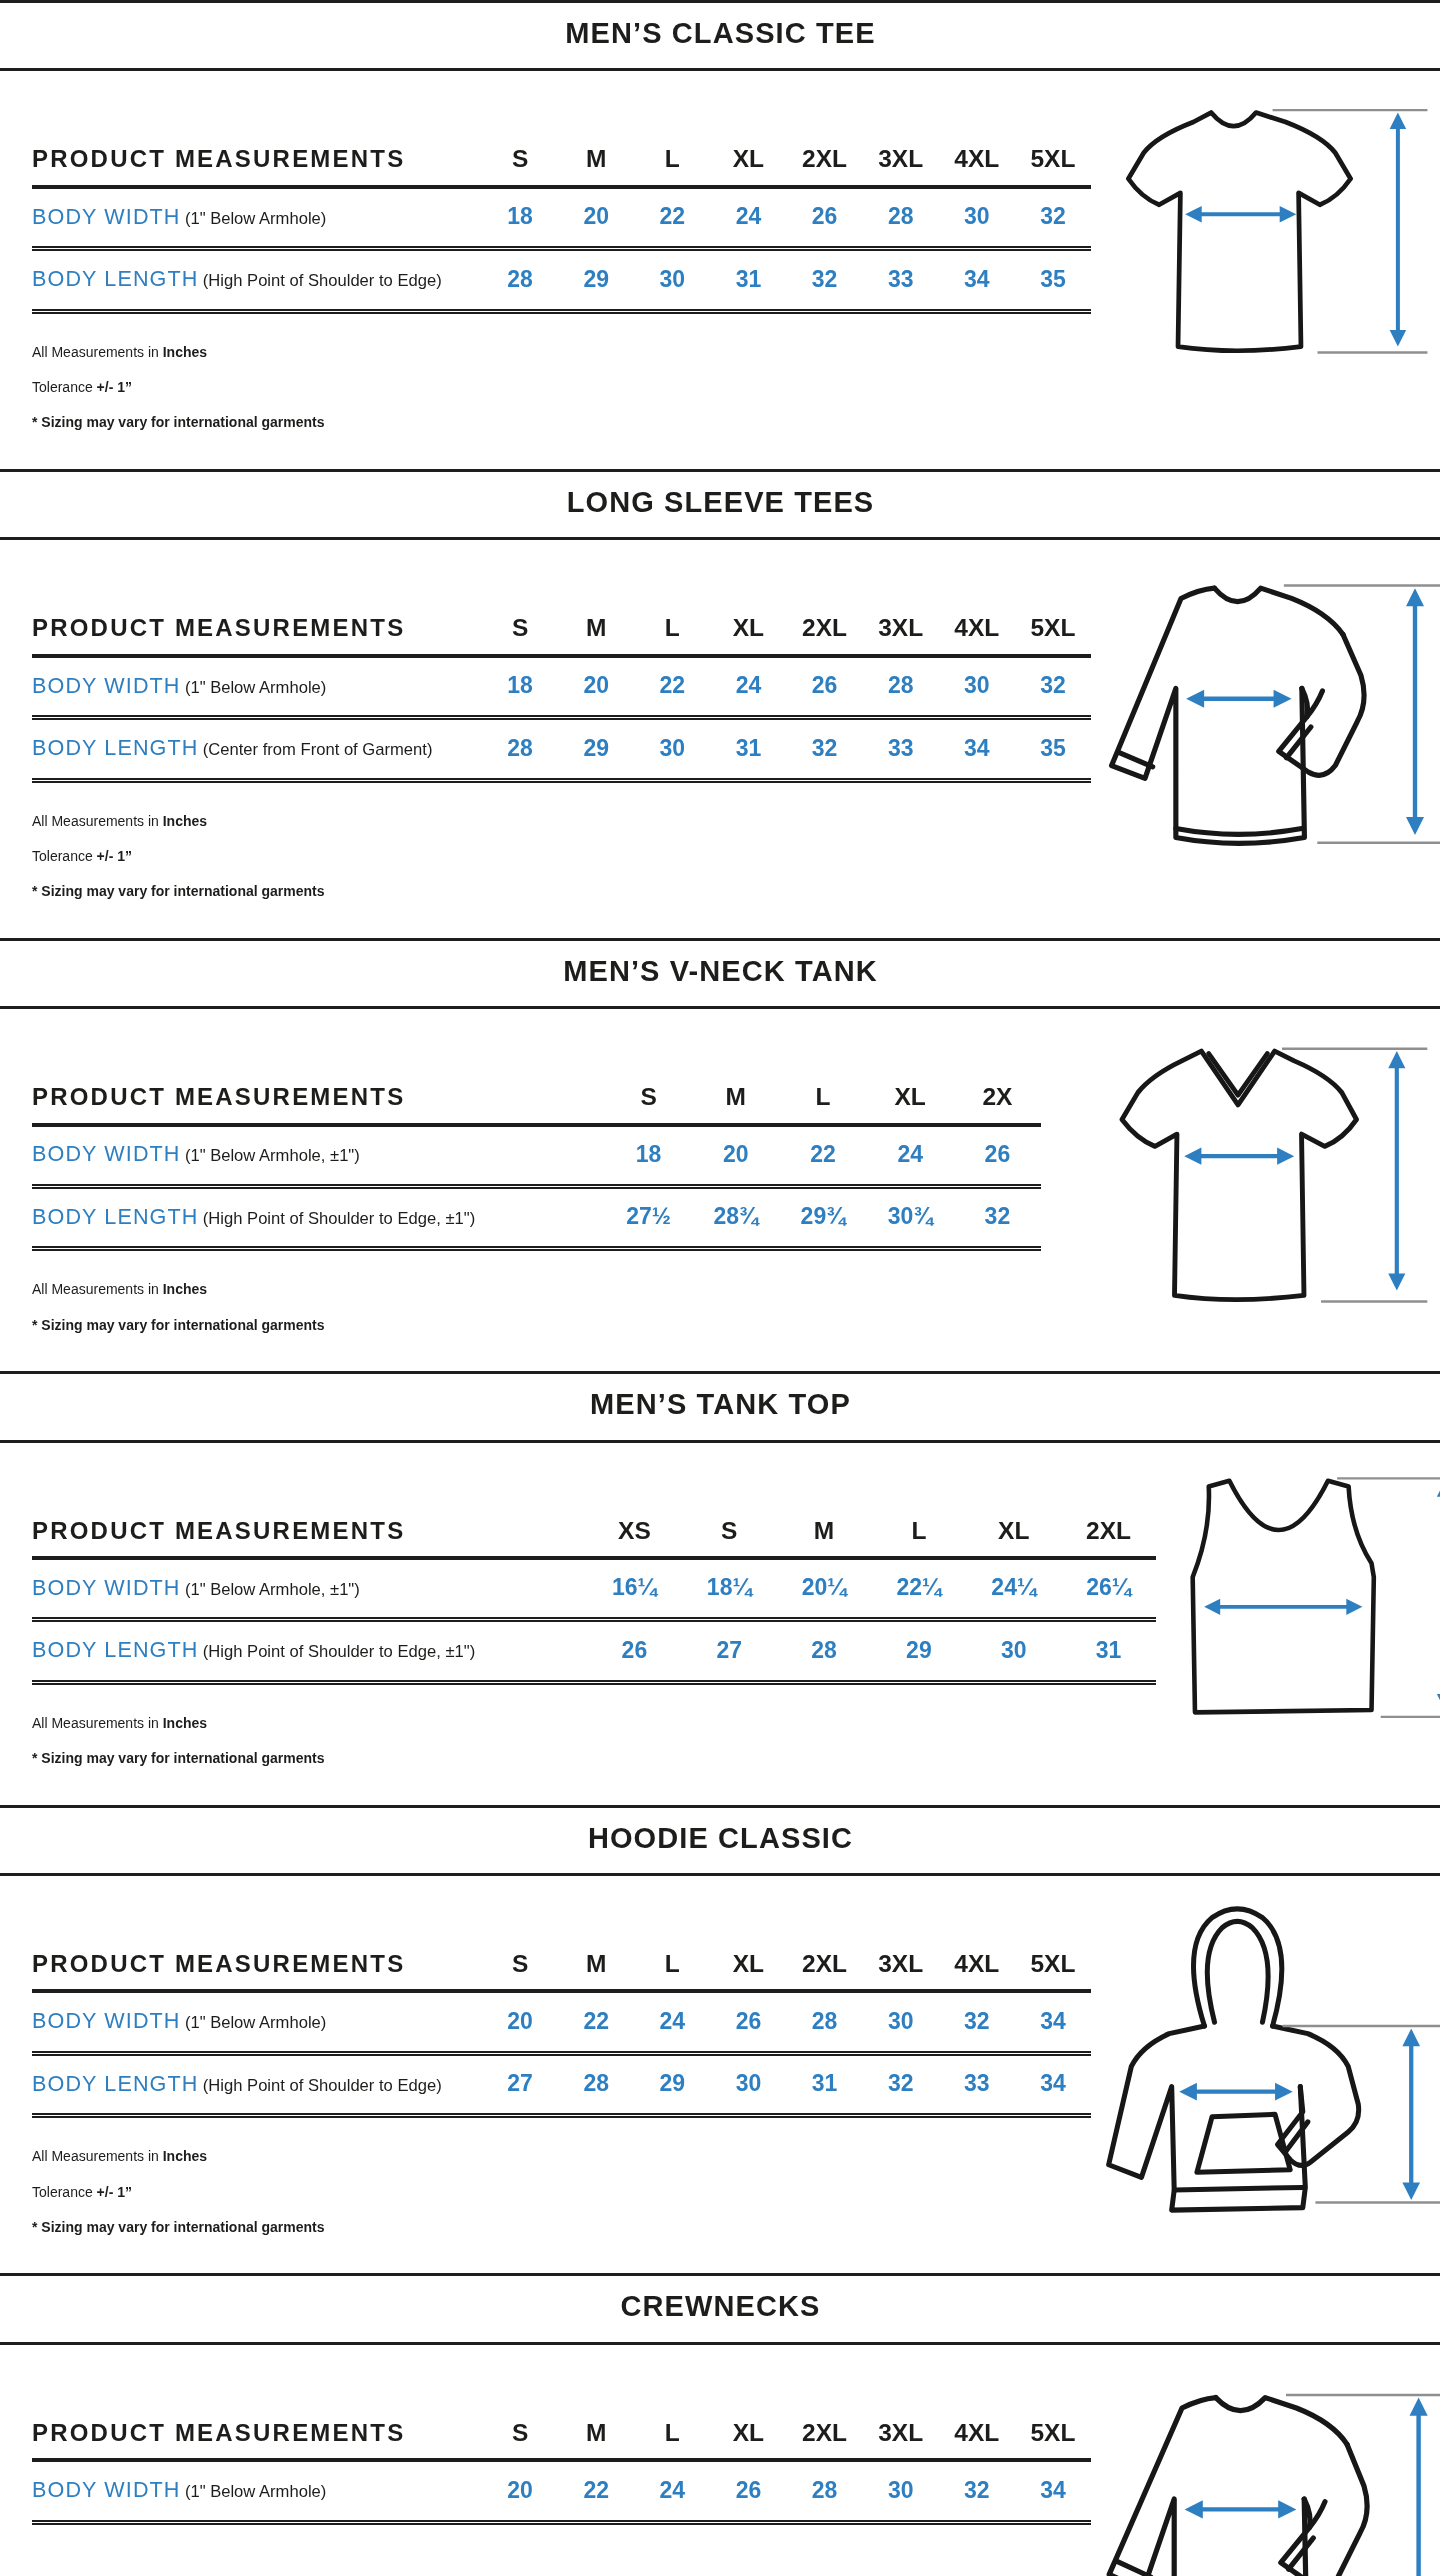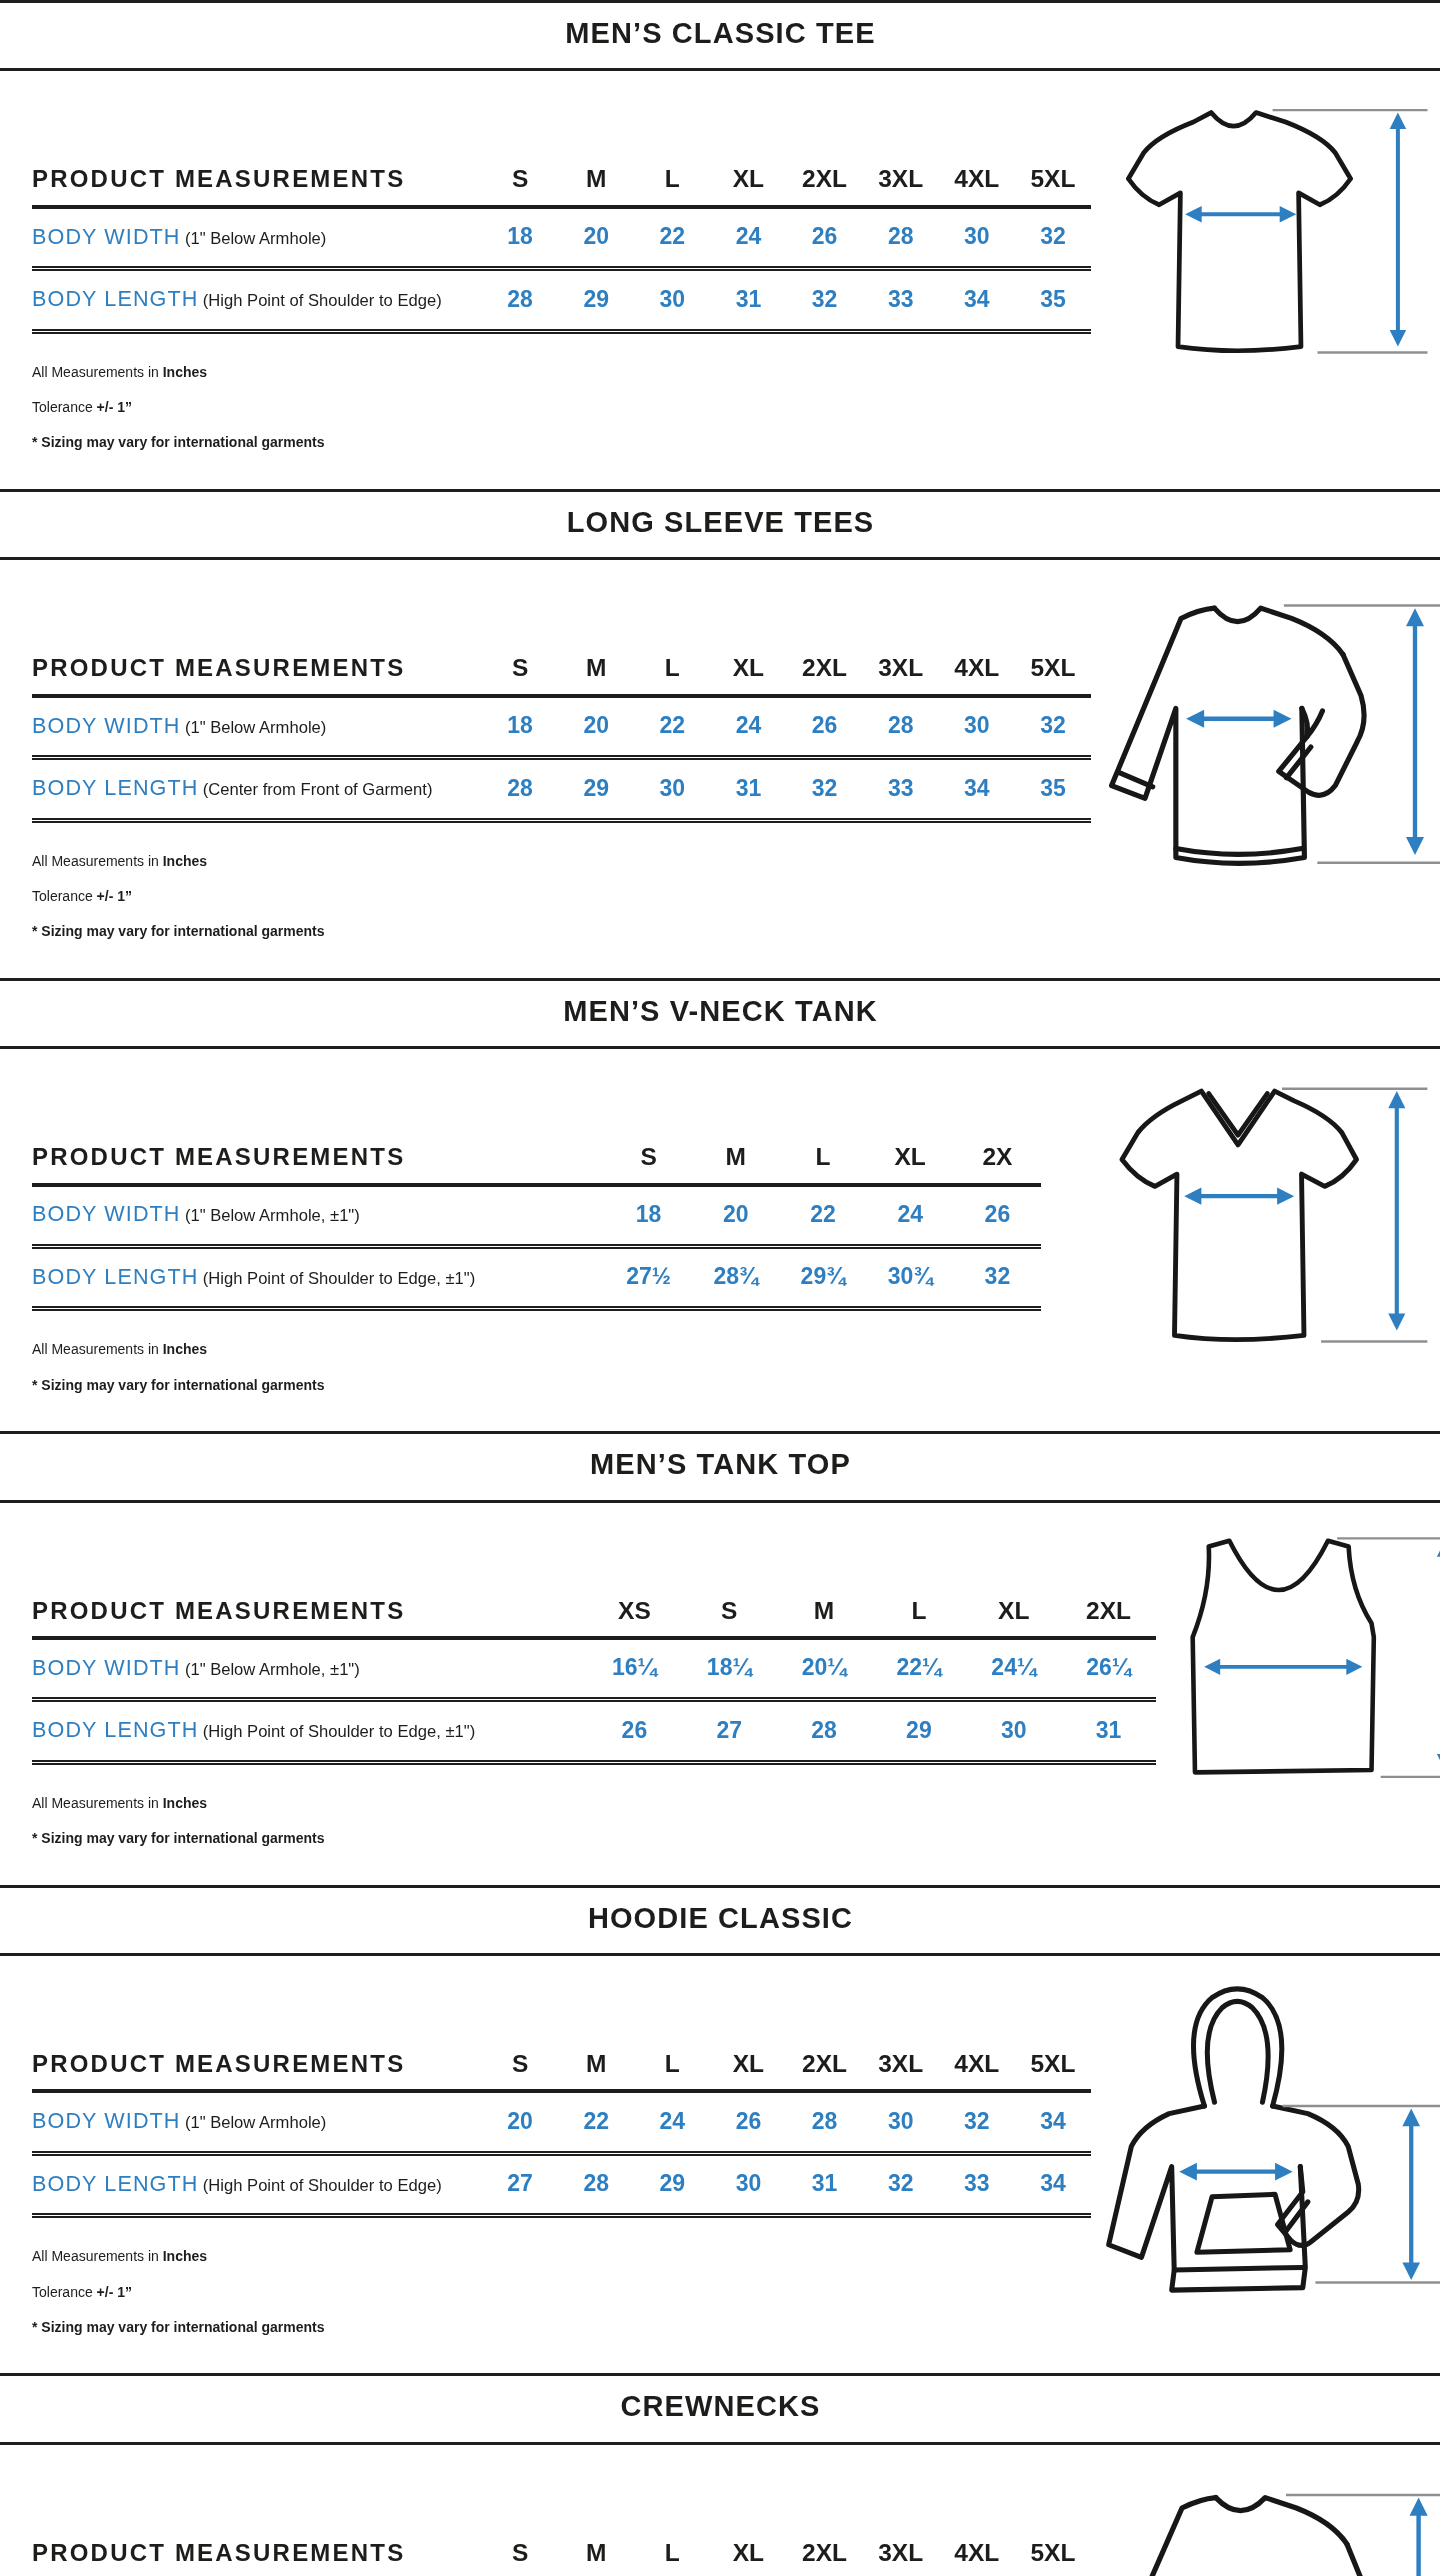--- a/index.html
+++ b/index.html
@@ -21,21 +21,21 @@
     color:#1d1d1b;
   }
 
   
   .section-body{
     display:flex;
     justify-content:space-between;
     align-items:flex-start;
     padding:0 10px 19px 32px;
   }
-  .table-col{padding-top:94px;}
+  .table-col{padding-top:74px;}
   .figure-col{padding-top:24.5px;text-align:right;}
 
   
   .size-table{border-collapse:collapse;}
   .cols-8{width:1059px;}
   .cols-5{width:1009px;}
   .cols-6{width:1124px;}
   .tbl-head,.tbl-row{display:grid;align-items:center;}
   .cols-8 .tbl-head,.cols-8 .tbl-row{grid-template-columns:450px repeat(8,1fr);}
   .cols-5 .tbl-head,.cols-5 .tbl-row{grid-template-columns:573px repeat(5,1fr);}

